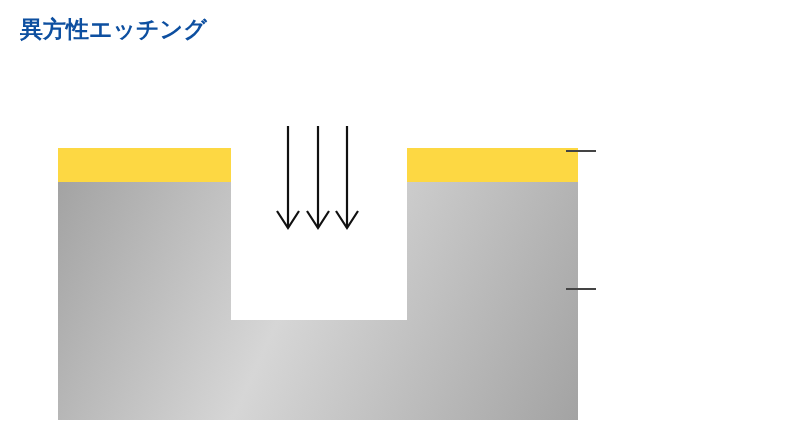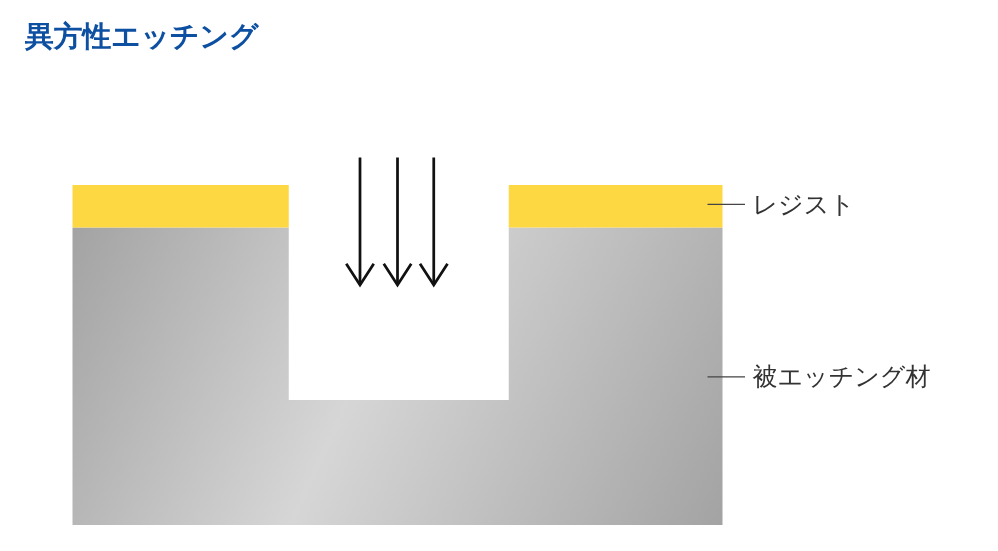--- a/index.html
+++ b/index.html
@@ -51,19 +51,17 @@
     </g>
     <g>
       <line x1="347" y1="126" x2="347" y2="228"></line>
       <polyline points="336,211 347,228 358,211"></polyline>
     </g>
   </g>
 </svg>
 
 <div class="label" style="left:566px; top:150px;">
   <span class="line"></span>
-  <span>レジスト</span>
 </div>
 
 <div class="label" style="left:566px; top:288px;">
   <span class="line"></span>
-  <span>被エッチング材</span>
 </div>
 
 </body></html>

